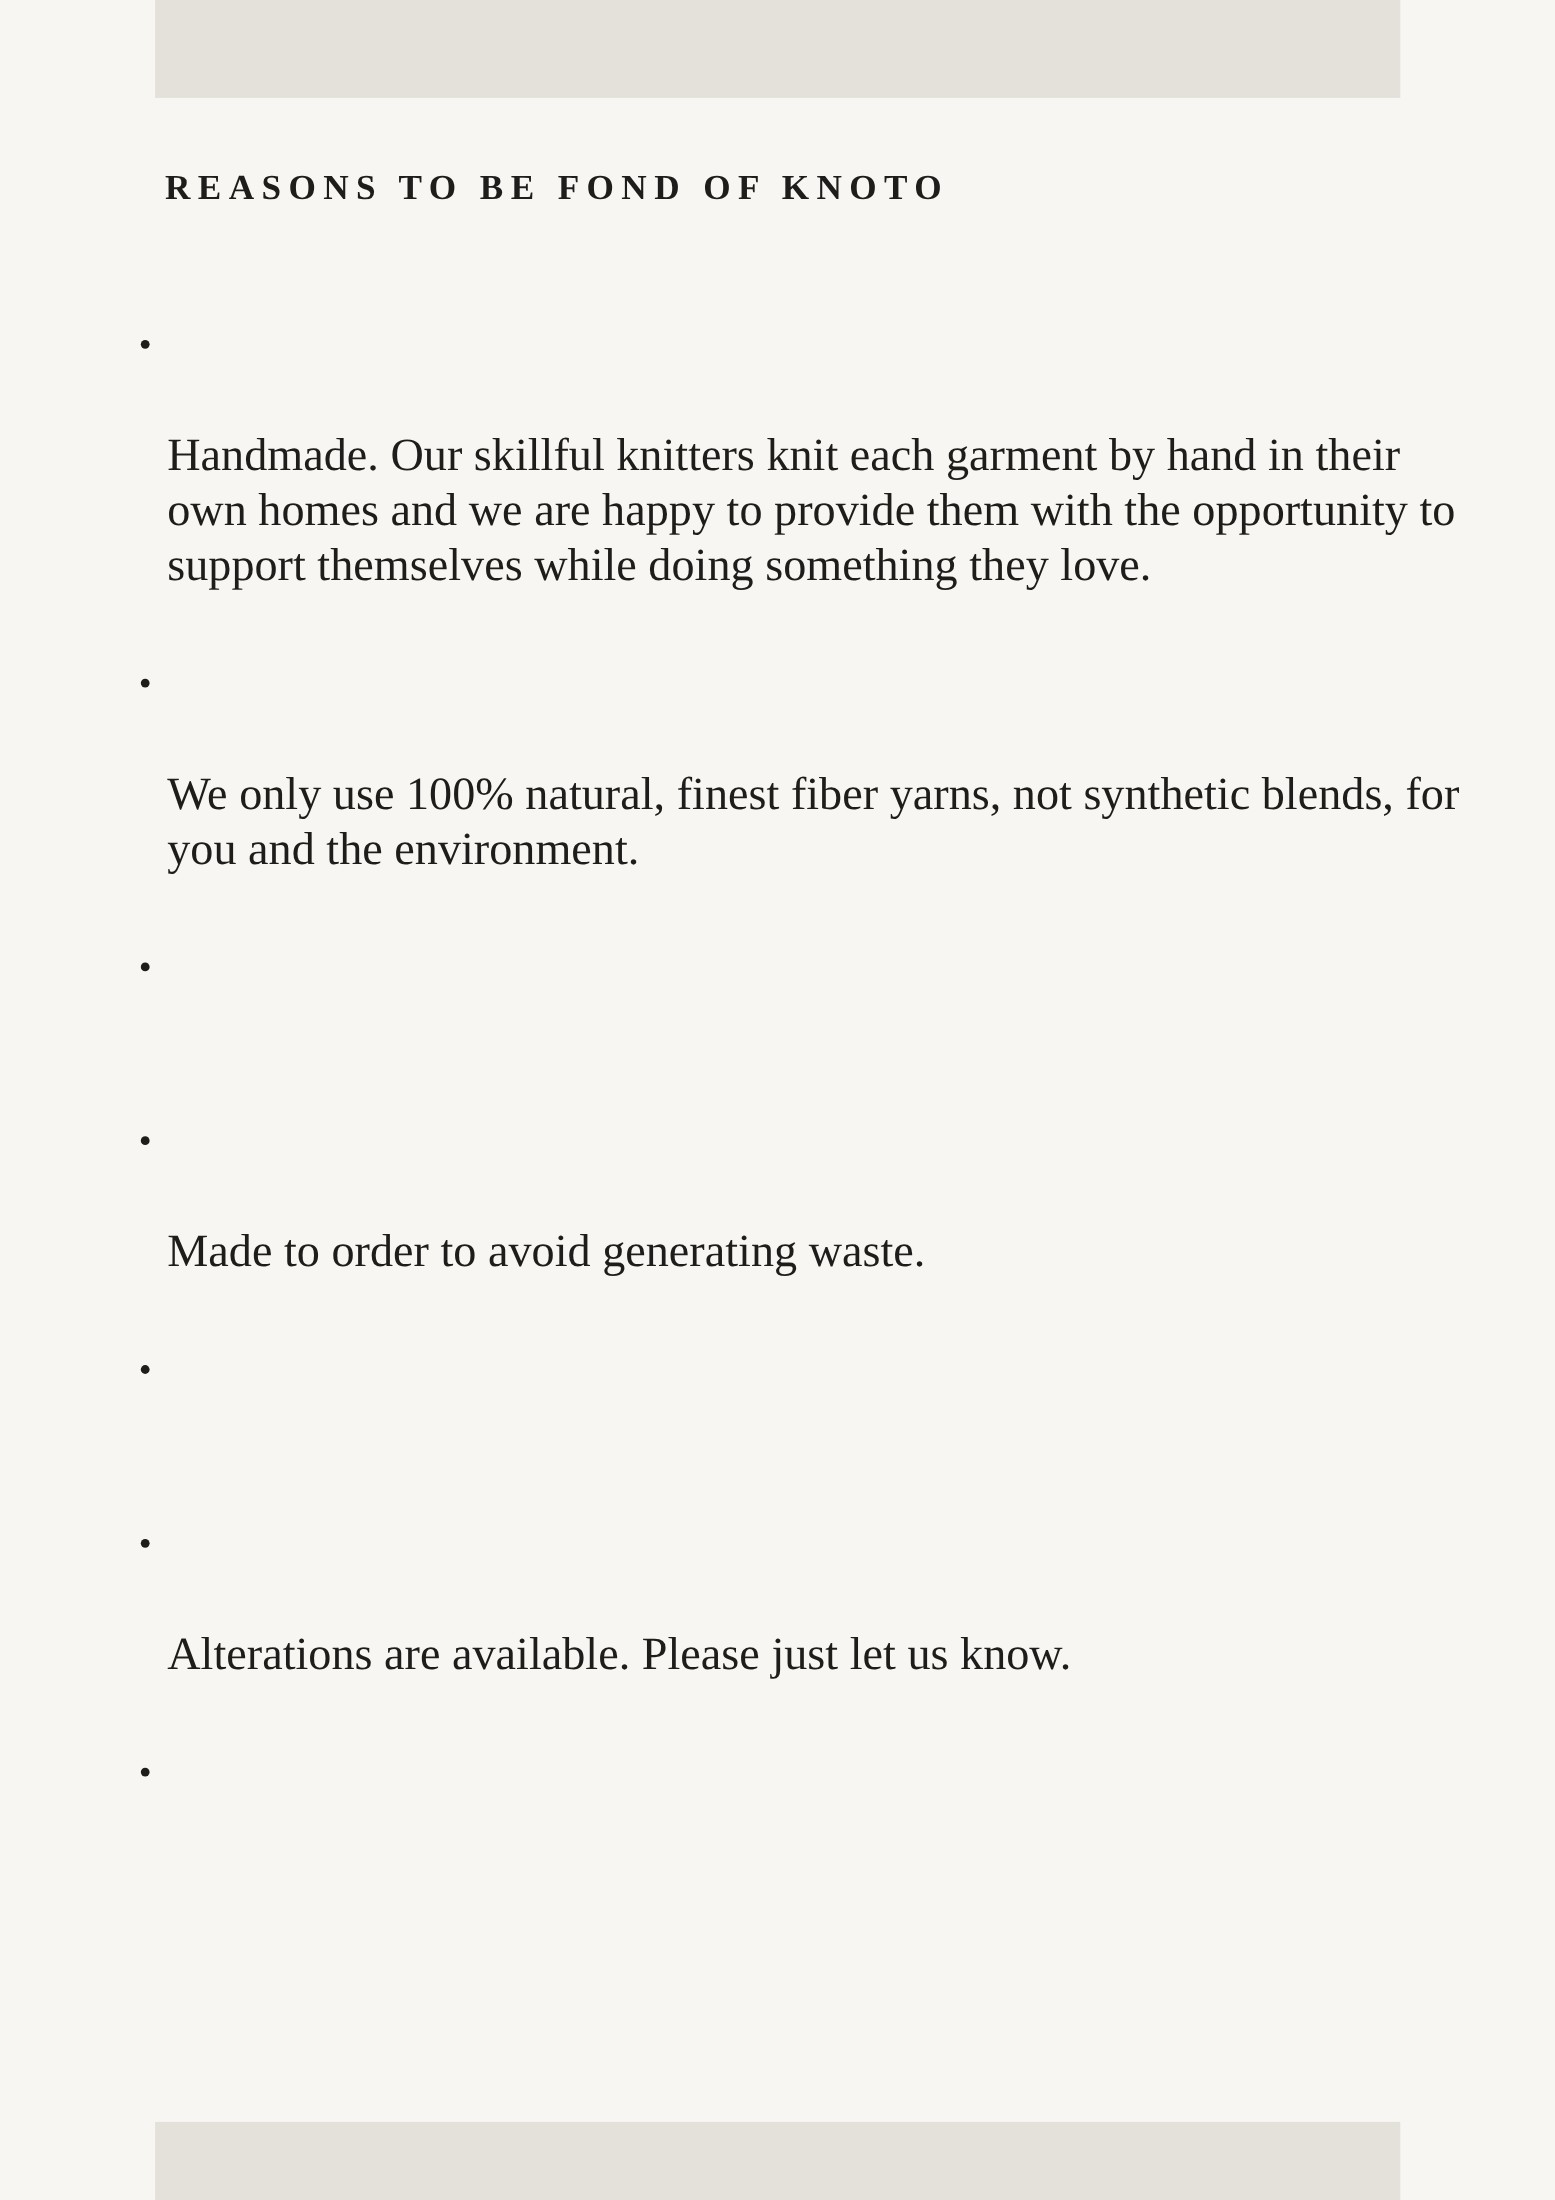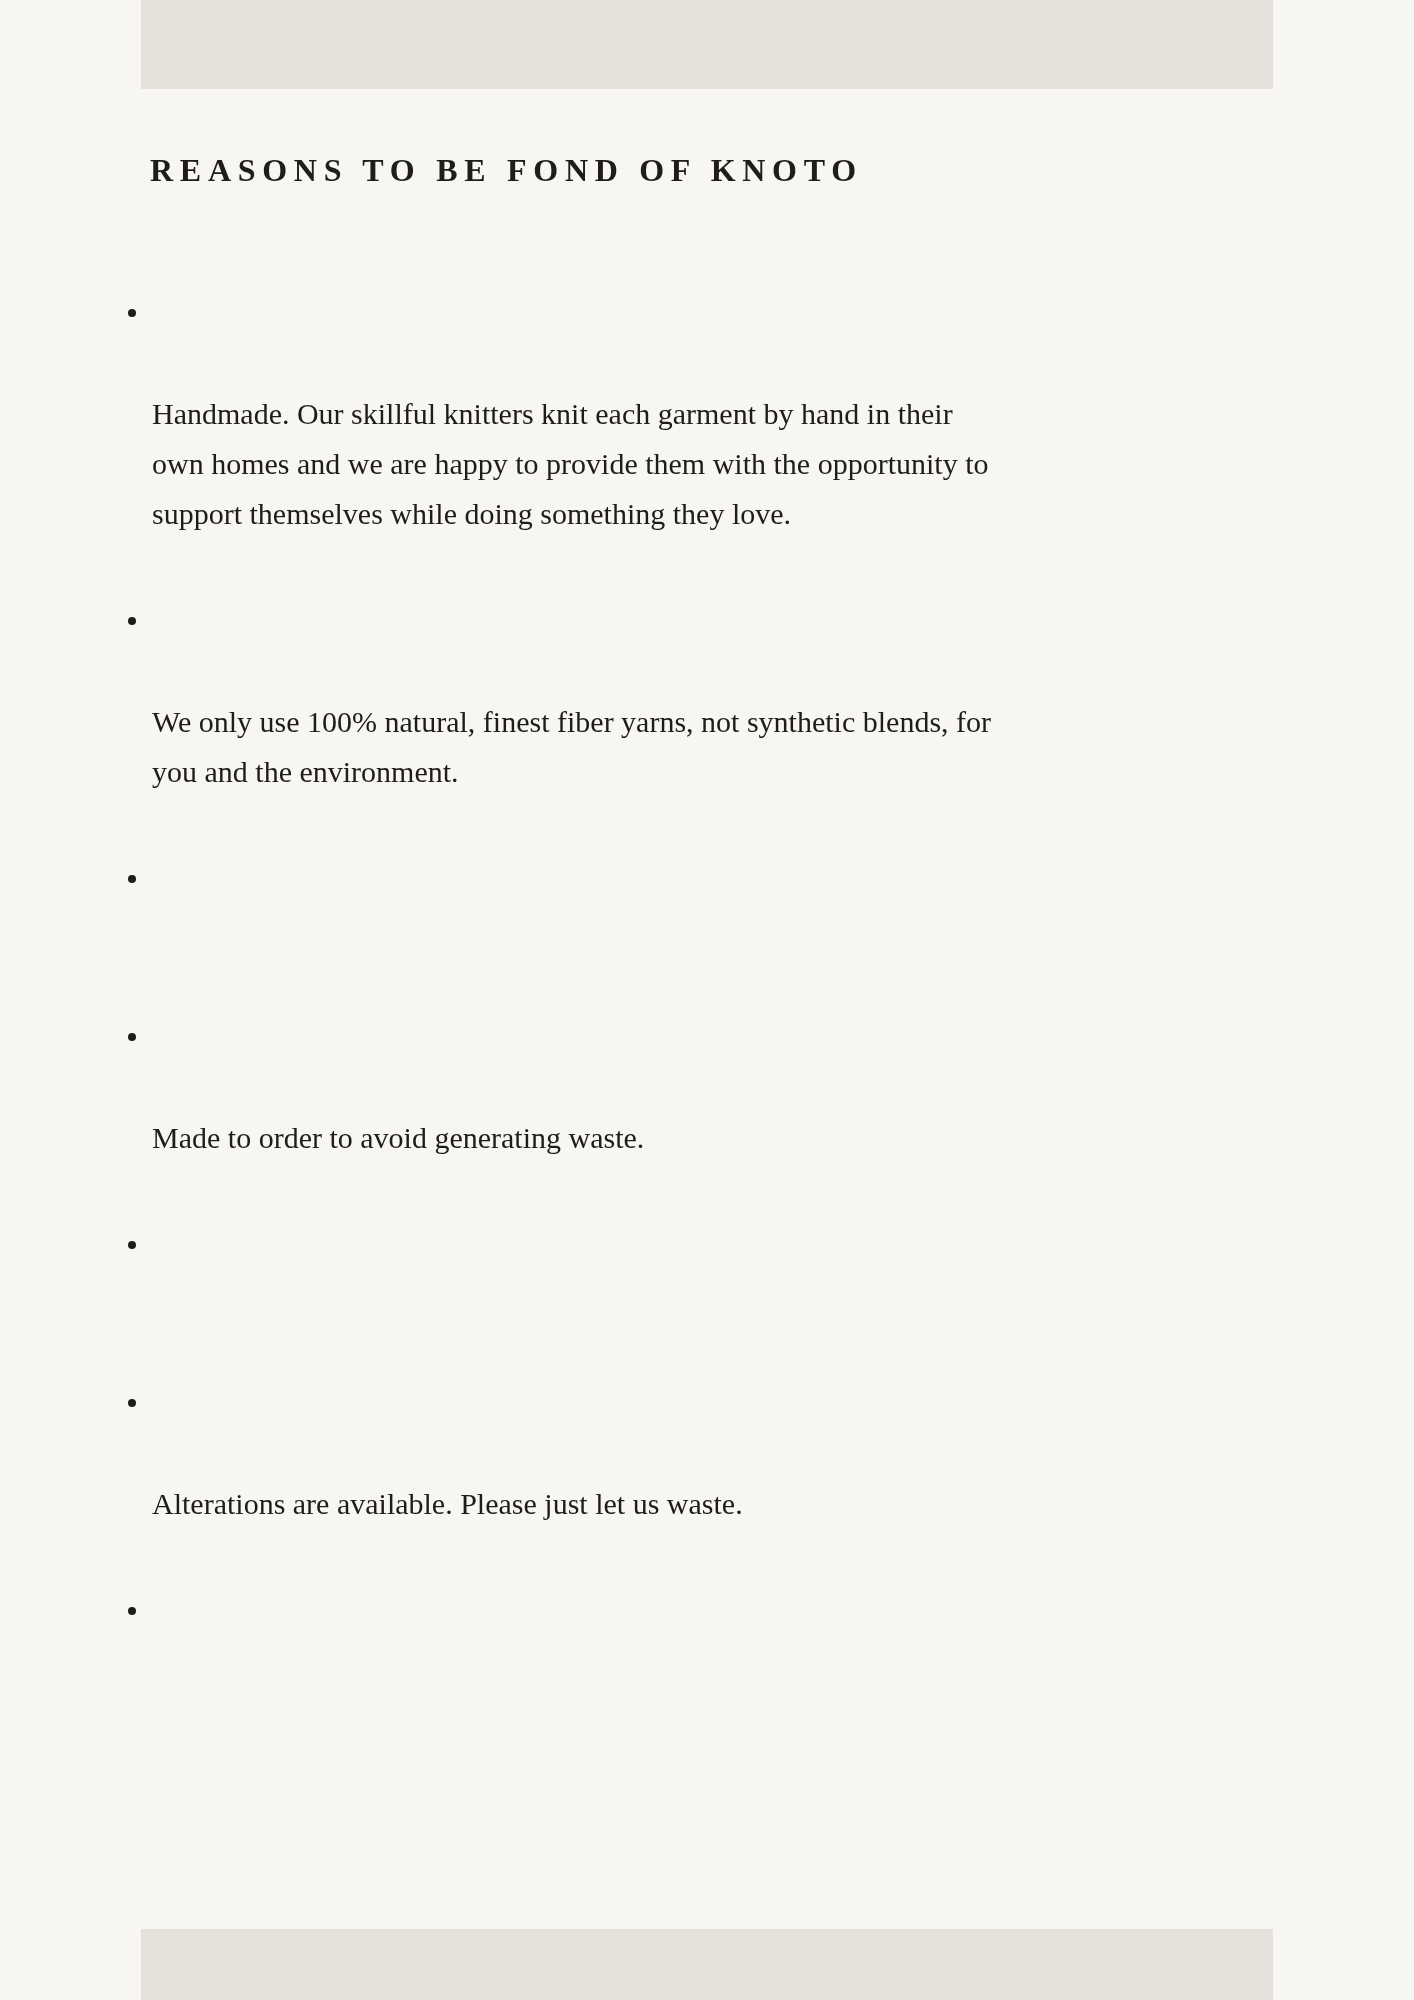--- a/index.html
+++ b/index.html
@@ -39,21 +39,21 @@
     white-space: nowrap;
   }
   ul.benefits {
     list-style: none;
     margin-top: 91px;
   }
   ul.benefits li {
     position: relative;
     padding-left: 54px;
     margin-bottom: 58px;
-    font-size: 30px;
+    font-size: 42px;
     line-height: 50px;
     white-space: pre-line;
   }
   ul.benefits li .dot {
     position: absolute;
     left: 30px;
     top: 20px;
     width: 8px;
     height: 8px;
     border-radius: 50%;
@@ -85,21 +85,21 @@
     </li>
     <li>
       <span class="dot"></span>
       <span>Made to order to avoid generating waste.</span>
     </li>
     <li>
       <span class="dot"></span>
     </li>
     <li>
       <span class="dot"></span>
-      <span>Alterations are available. Please just let us waste.</span>
+      <span>Alterations are available. Please just let us know.</span>
     </li>
     <li>
       <span class="dot"></span>
       
     </li>
   </ul>
 </main>
 
 <div class="banner bottom"></div>
 

